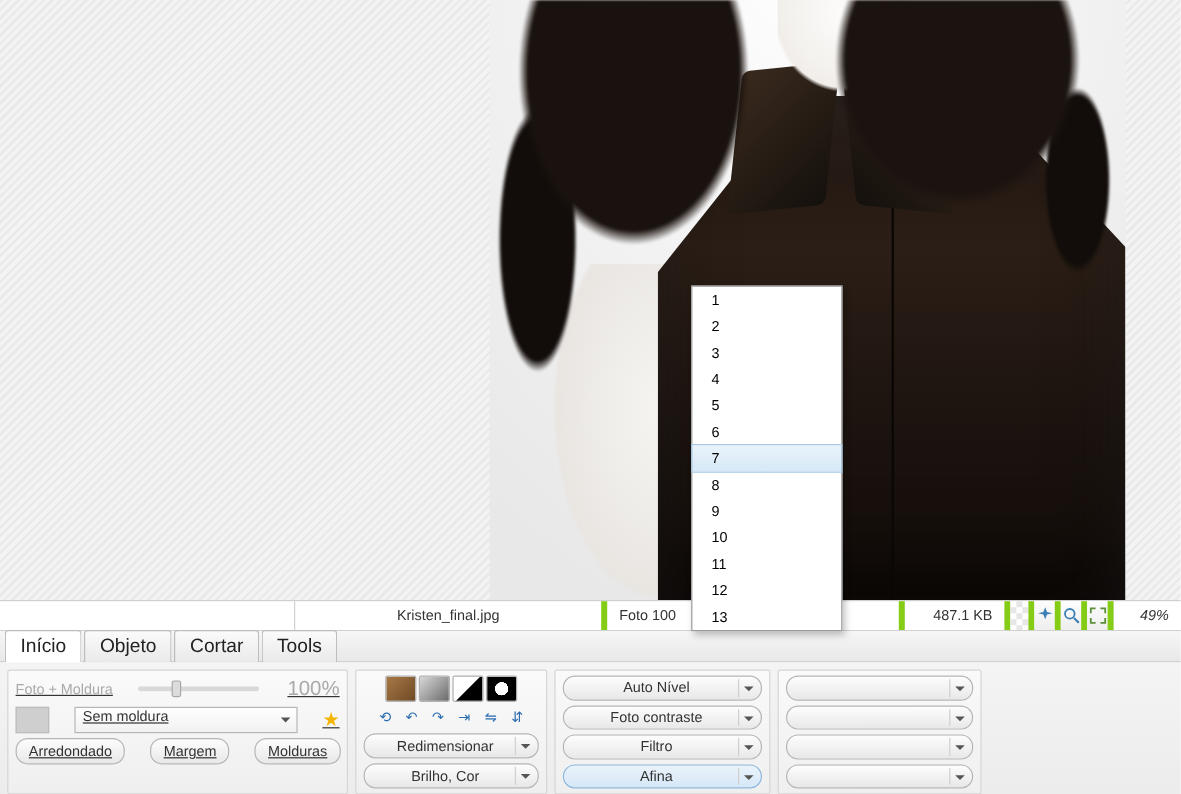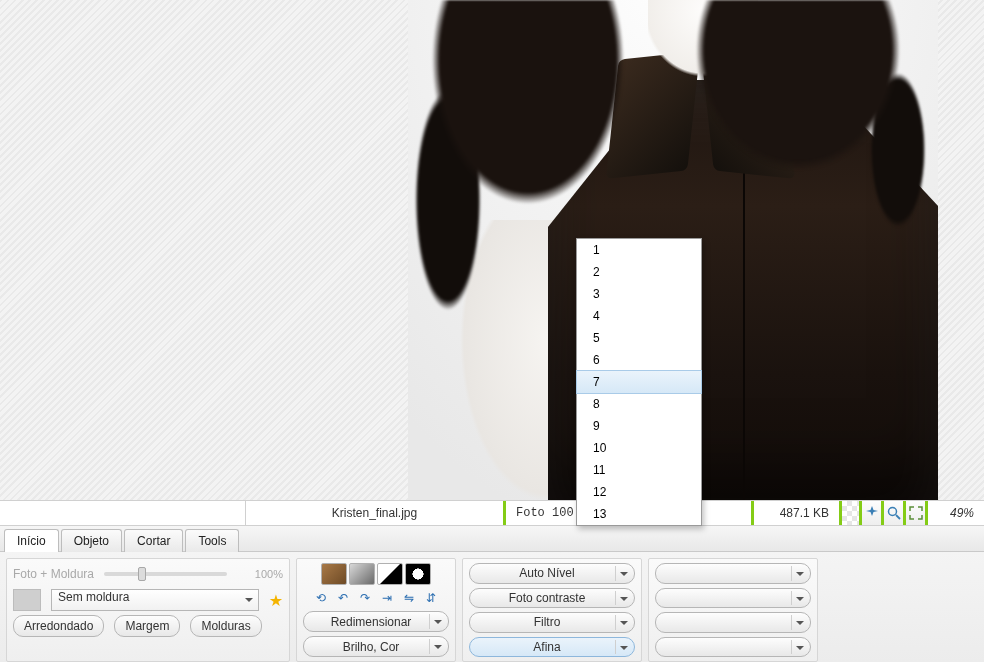--- a/index.html
+++ b/index.html
@@ -44,60 +44,60 @@
   .collarR { position:absolute; left:300px; top:55px; width:80px; height:120px;
     background:linear-gradient(225deg,#3a2a1e,#14100c); transform:skewX(12deg) rotate(6deg); border-radius:6px; }
 
   
   .infostrip {
     position:absolute; left:0; top:500px; width:984px; height:26px;
     background:#fff; border-top:1px solid #d0d0d0; border-bottom:1px solid #d0d0d0;
     display:flex; align-items:stretch; font-size:12px; color:#333;
   }
   .infostrip .spacer1 { width:246px; border-right:1px solid #d0d0d0; }
-  .ibox { border-right:3px solid #84cc16; display:flex; align-items:center; padding:0 10px; }
+  .ibox { border-right:5px solid #84cc16; display:flex; align-items:center; padding:0 10px; }
   .ibox.fname { width:260px; justify-content:center; }
-  .ibox.dim   { width:78px; padding-right:0;font-family:Liberation Mono, monospace; }
+  .ibox.dim   { width:78px; padding-right:0; }
   .ibox.gap   { flex:1; }
   .ibox.fsize { width:88px; justify-content:flex-end; }
   .chk { width:20px; justify-content:center; padding:0;
     background: repeating-conic-gradient(#e6e6e6 0 25%, #fff 0 50%) 0 0/10px 10px; }
   .tool-ic { width:22px; justify-content:center; padding:0; background:linear-gradient(#fdfdfd,#eee); }
   .tool-ic svg { width:16px; height:16px; }
   .ibox.zoom { width:56px; justify-content:flex-end; border-right:none;font-style:italic; }
 
   
   .tabrow {
     position:absolute; left:0; top:526px; width:984px; height:26px;
     background:linear-gradient(#f6f6f6,#e8e8e8);
     border-bottom:1px solid #c9c9c9;
-    display:flex; align-items:flex-end; padding-left:4px; font-size:12px;
+    display:flex; align-items:flex-end; padding-left:4px; font-size:16px;
   }
   .tab {
     padding:4px 12px 4px; border:1px solid #bdbdbd; border-bottom:none;
     background:linear-gradient(#fbfbfb,#e9e9e9); margin-right:2px;
     border-radius:3px 3px 0 0; color:#222; cursor:pointer; position:relative; top:1px;
   }
   .tab.active { background:#fff; font-weight:400; box-shadow:0 2px 0 #fff; }
 
   
   .panel {
     position:absolute; left:0; top:552px; width:984px; height:110px;
     background:linear-gradient(#f4f4f4,#ececec);
     display:flex; gap:6px; padding:6px 6px 0 6px; font-size:12px; color:#333;
   }
   .group { border:1px solid #d6d6d6; border-radius:2px; background:linear-gradient(#fafafa,#efefef);
     padding:4px 6px; display:flex; flex-direction:column; gap:4px; }
   .g-frame { width:284px; }
-  .row { display:flex; align-items:center; gap:10px; height:22px; }
+  .row { display:flex; align-items:center; gap:21px; height:22px;text-decoration:underline; }
   .ghost { color:#a9a9a9; }
   .slider-track { flex:1; height:4px; background:#d9d9d9; border-radius:2px; position:relative; }
   .slider-thumb { position:absolute; left:28%; top:-5px; width:8px; height:14px; background:#dcdcdc;
     border:1px solid #a8a8a8; border-radius:2px; }
-  .pct { width:46px; font-size:11px; color:#a9a9a9; text-align:right; }
+  .pct { width:46px; font-size:17px; color:#a9a9a9; text-align:right; }
   .swatch { width:28px; height:22px; background:#cfcfcf; border:1px solid #bcbcbc; }
   .combo { flex:1; height:22px; border:1px solid #b6b6b6; background:linear-gradient(#fff,#f1f1f1);
     display:flex; align-items:flex-start; padding:0 18px 0 6px; position:relative; cursor:pointer; }
   .combo::after { content:""; position:absolute; right:5px; top:8px; border:4px solid transparent; border-top-color:#555; }
   .btn { height:22px; padding:0 10px; border:1px solid #b6b6b6; border-radius:10px;
     background:linear-gradient(#fdfdfd,#e8e8e8); cursor:pointer; display:flex; align-items:center; }
   .btn.split { position:relative; padding-right:20px; min-width:110px; justify-content:center; }
   .btn.split::after { content:""; position:absolute; right:6px; top:8px; border:4px solid transparent; border-top-color:#555; }
   .btn.split::before { content:""; position:absolute; right:18px; top:2px; bottom:2px; width:1px; background:#cfcfcf; }
   .btn.sel { background:linear-gradient(#eaf3fb,#d6e8f7); border-color:#8db7dc; }

